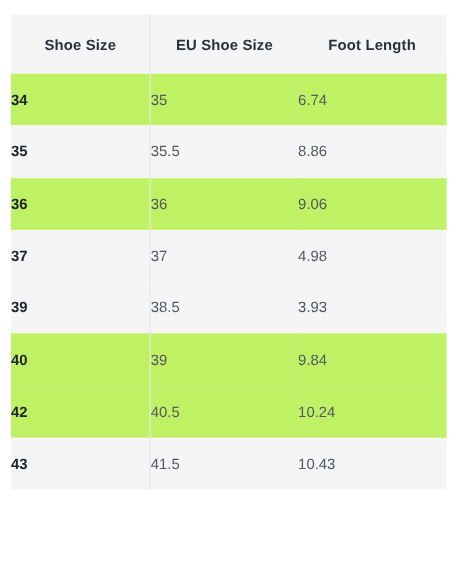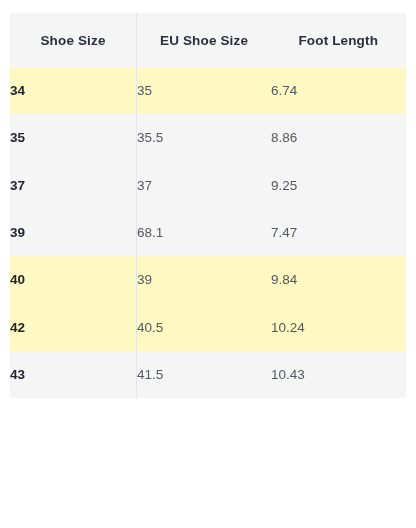--- a/index.html
+++ b/index.html
@@ -62,21 +62,21 @@
   .body-row td.cell-us {
     color: #22252e;
     font-weight: 700;
     border-right: 1px solid #e6e6e8;
   }
 
   .body-row.stripe td {
     background: #f5f5f6;
   }
   .body-row.plain td {
-    background: #fef9c3;
+    background: #bef264;
   }
 </style>
 </head>
 <body>
 
 <div class="size-chart">
   <table class="chart-table">
     <colgroup>
       <col class="col-us">
       <col class="col-eu">
@@ -93,29 +93,34 @@
       <tr class="body-row plain">
         <td class="cell-us">34</td>
         <td class="cell-eu">35</td>
         <td class="cell-fl">6.74</td>
       </tr>
       <tr class="body-row stripe">
         <td class="cell-us">35</td>
         <td class="cell-eu">35.5</td>
         <td class="cell-fl">8.86</td>
       </tr>
+      <tr class="body-row plain">
+        <td class="cell-us">36</td>
+        <td class="cell-eu">36</td>
+        <td class="cell-fl">9.06</td>
+      </tr>
       <tr class="body-row stripe">
         <td class="cell-us">37</td>
         <td class="cell-eu">37</td>
-        <td class="cell-fl">9.25</td>
+        <td class="cell-fl">4.98</td>
       </tr>
       <tr class="body-row stripe">
         <td class="cell-us">39</td>
-        <td class="cell-eu">68.1</td>
-        <td class="cell-fl">7.47</td>
+        <td class="cell-eu">38.5</td>
+        <td class="cell-fl">3.93</td>
       </tr>
       <tr class="body-row plain">
         <td class="cell-us">40</td>
         <td class="cell-eu">39</td>
         <td class="cell-fl">9.84</td>
       </tr>
       <tr class="body-row plain">
         <td class="cell-us">42</td>
         <td class="cell-eu">40.5</td>
         <td class="cell-fl">10.24</td>

